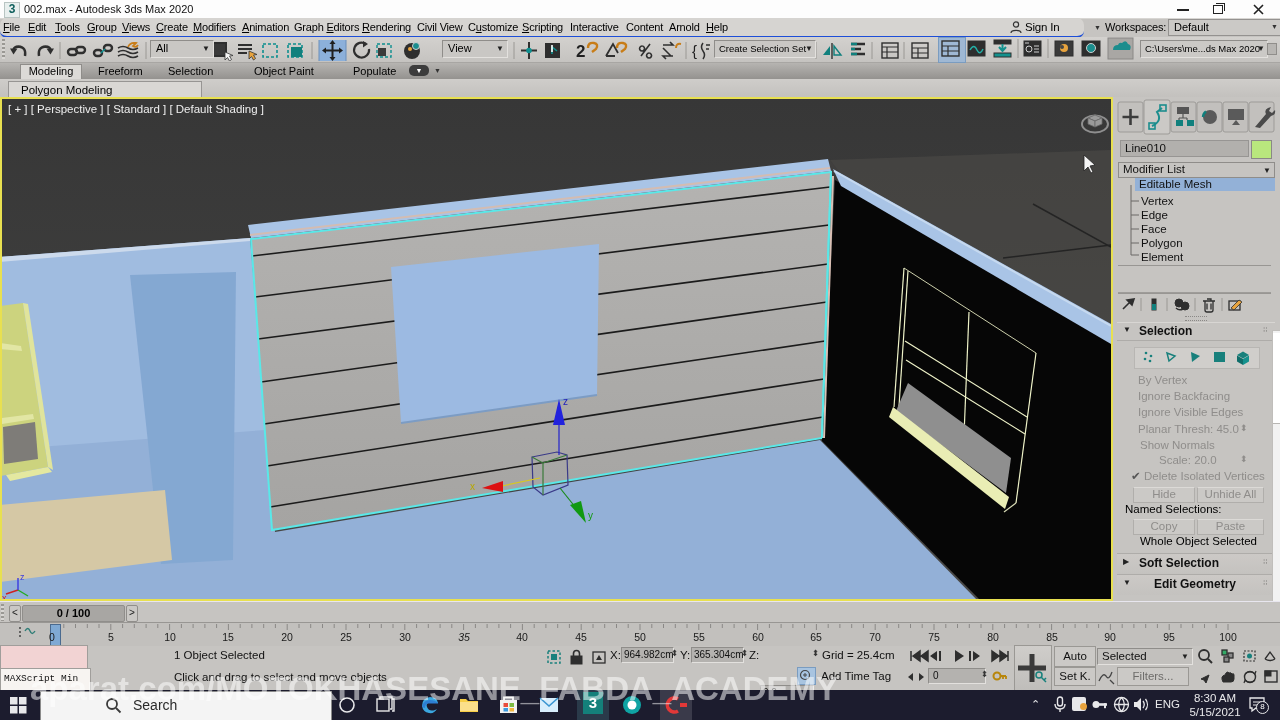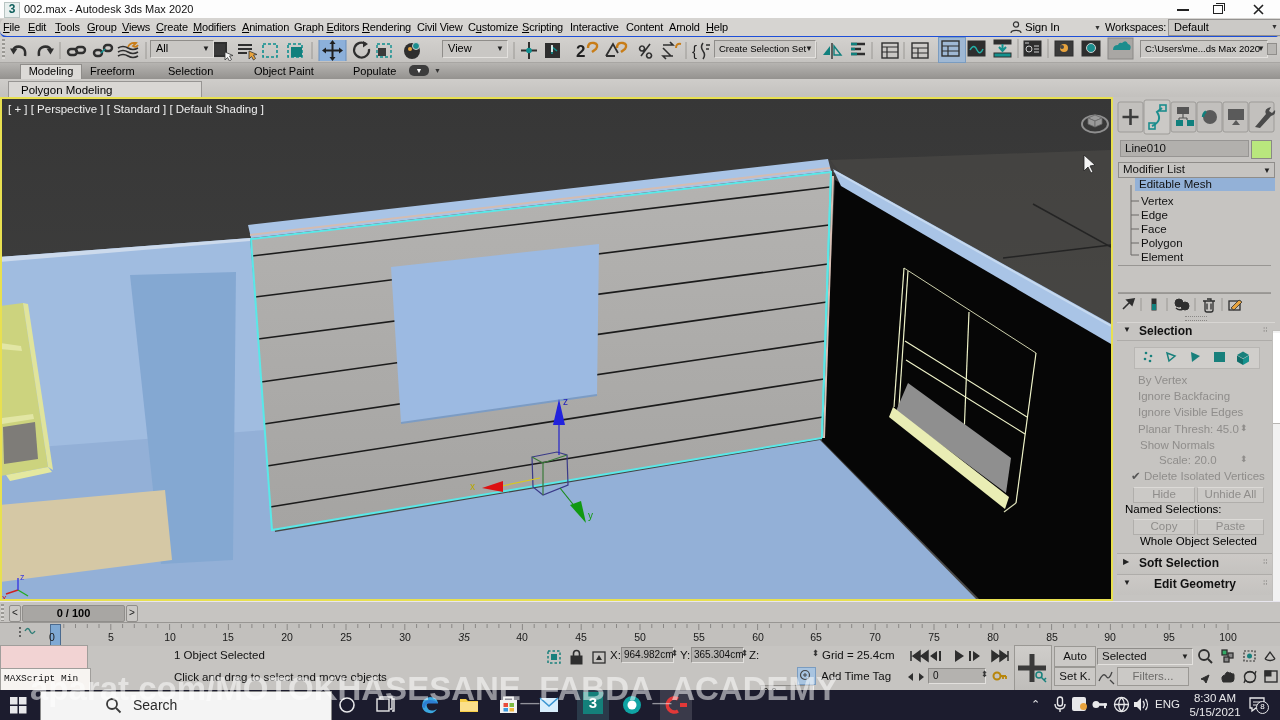--- a/index.html
+++ b/index.html
@@ -18,21 +18,21 @@
   <div class="abs" style="left:24px;top:3px;font-size:11px;color:#111;">002.max - Autodesk 3ds Max 2020</div>
 
   <div class="abs" style="left:1177px;top:9px;width:12px;height:1.5px;background:#222;"></div>
   <div class="abs" style="left:1213px;top:5px;width:8px;height:7px;border:1.2px solid #222;"></div>
     <div class="abs" style="left:1216px;top:3px;width:8px;height:7px;border:1.2px solid #222;border-left:none;border-bottom:none;"></div>
   <svg class="abs" style="left:1253px;top:4px;" width="11" height="11" viewBox="0 0 11 11">
       <path d="M1 1 L10 10 M10 1 L1 10" stroke="#222" stroke-width="1.6"></path>
     </svg>
 </div>
 
-<div class="abs" id="menubar" style="left:0;top:18px;width:1280px;height:18px;background:#d6d4d1;border-bottom:2px solid #1d4ed8;border-radius:7px;">
+<div class="abs" id="menubar" style="left:0;top:18px;width:1084px;height:18px;background:#d6d4d1;border-bottom:2px solid #1d4ed8;border-radius:7px;">
   <div class="menu-item" style="left:3px;"><u>F</u>ile</div>
   <div class="menu-item" style="left:28px;"><u>E</u>dit</div>
   <div class="menu-item" style="left:55px;"><u>T</u>ools</div>
   <div class="menu-item" style="left:87px;"><u>G</u>roup</div>
   <div class="menu-item" style="left:122px;"><u>V</u>iews</div>
   <div class="menu-item" style="left:156px;"><u>C</u>reate</div>
   <div class="menu-item" style="left:193px;"><u>M</u>odifiers</div>
   <div class="menu-item" style="left:242px;"><u>A</u>nimation</div>
   <div class="menu-item" style="left:294px;">Graph <u>E</u>ditors</div>
   <div class="menu-item" style="left:362px;"><u>R</u>endering</div>
@@ -179,21 +179,21 @@
     <rect x="170" y="1" width="25" height="21" fill="#a9a7a4" stroke="#8a8886"></rect>
     <path d="M175 13 q0 -5 5 -5 q1 -3 4 -2 q4 -4 6 1 q4 1 2 6 z" fill="#1b8d8d" stroke="none"></path>
   </svg>
 
   <div class="abs sunken" style="left:1140px;top:3px;width:122px;height:16px;font-size:9.5px;color:#000;padding-left:4px;line-height:15px;background:#cbc9c6;">C:\Users\me...ds Max 2020<span style="position:absolute;right:2px;top:0;font-size:8px;color:#222;">▼</span></div>
   <div class="abs" style="left:1267px;top:6px;width:8px;height:10px;background:#b8b6b3;border:1px solid #908e8b;"></div>
 </div>
 
 <div class="abs" style="left:0;top:63px;width:1280px;height:16px;background:linear-gradient(#b6b4b1,#94928f);">
   <div class="abs" style="left:20px;top:1px;width:60px;height:15px;background:#dcdad7;border:1px solid #8f8d8a;border-bottom:none;text-align:center;font-size:11px;">Modeling</div>
-  <div class="abs" style="left:90px;top:2px;font-size:11px;">Freeform</div>
+  <div class="abs" style="left:98px;top:2px;font-size:11px;">Freeform</div>
   <div class="abs" style="left:168px;top:2px;font-size:11px;">Selection</div>
   <div class="abs" style="left:254px;top:2px;font-size:11px;">Object Paint</div>
   <div class="abs" style="left:344px;top:2px;font-size:11px;padding-left:9px;">Populate</div>
   <div class="abs" style="left:409px;top:2px;width:20px;height:11px;background:#3c3c3c;border-radius:5px;font-size:7px;text-align:center;line-height:11px;color:#fff;">▼</div>
   <div class="abs" style="left:434px;top:4px;font-size:7px;color:#333;">▼</div>
 </div>
 
 <div class="abs" style="left:0;top:79px;width:1280px;height:18px;background:linear-gradient(#cfcdca,#c3c1be);">
   <div class="abs" style="left:8px;top:2px;width:180px;height:16px;background:#d9d7d4;border:1px solid #979593;border-bottom:none;font-size:11.5px;color:#000;padding-left:12px;line-height:16px;">Polygon Modeling</div>
 </div>

